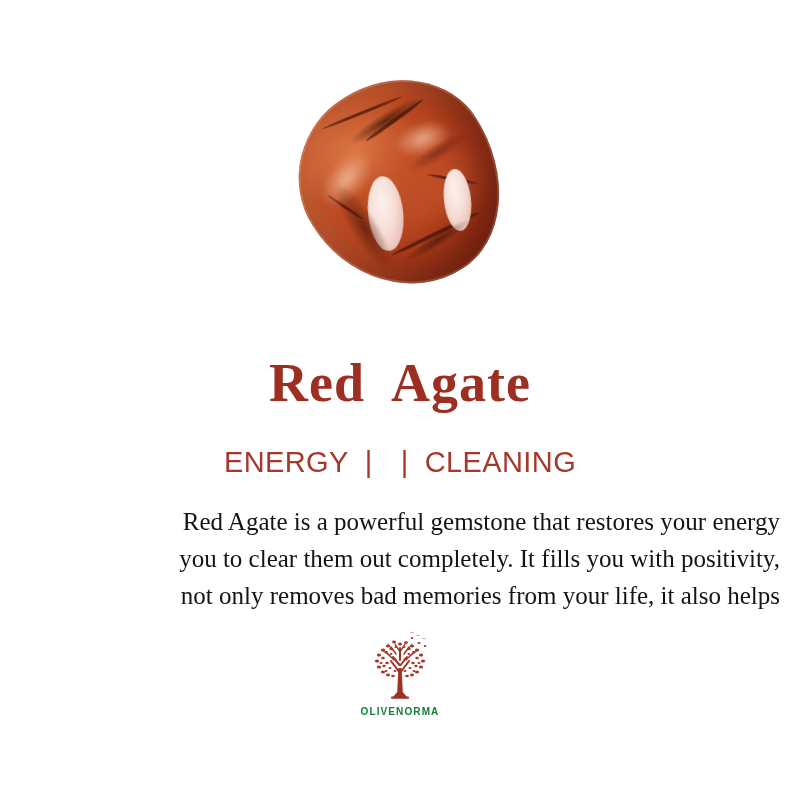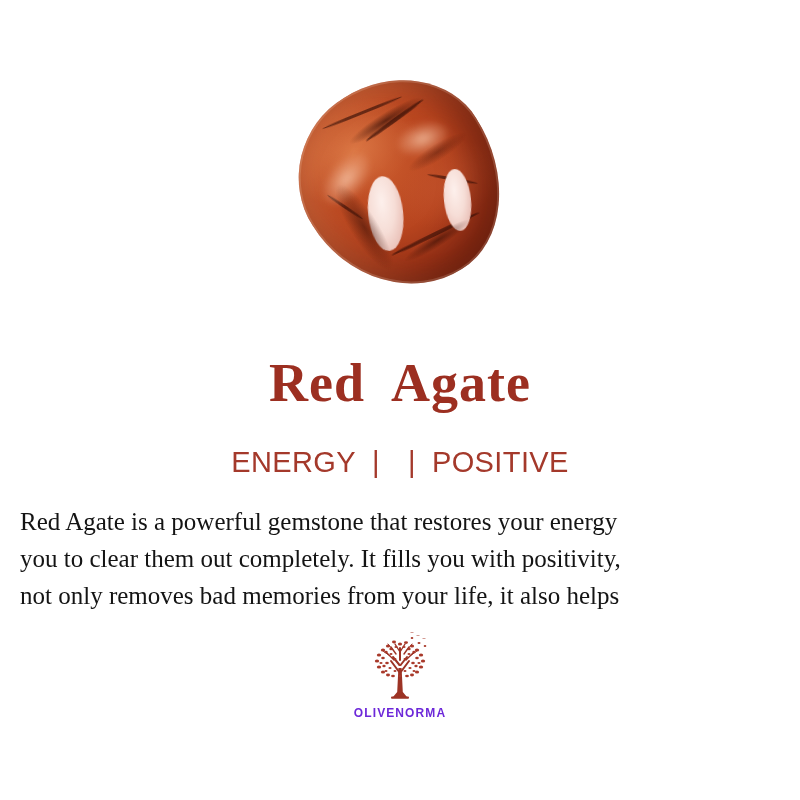--- a/index.html
+++ b/index.html
@@ -135,43 +135,43 @@
     display: inline-block;
     color: #a4392b;
     font-weight: 300;
     padding: 0 14px;
   }
 
   
   .body-copy {
     margin-top: 24px;
     width: 760px;
-    text-align: left;
+    text-align: right;
     font-family: "Liberation Serif", serif;
     font-size: 25px;
     line-height: 37px;
     color: #141414;
   }
   .body-copy p { margin: 0; }
 
   
   .logo {
     margin-top: 16px;
     display: flex;
     flex-direction: column;
     align-items: center;
   }
   .logo-mark { display: block; }
   .logo-word {
     margin-top: 2px;
     font-family: "Liberation Sans", sans-serif;
-    font-size: 12px;
+    font-size: 10px;
     font-weight: 700;
     letter-spacing: 1.1px;
-    color: #6d28d9;
+    color: #15803d;
   }
 </style>
 </head>
 <body>
 
 <div class="card">
 
   <div class="hero">
     <div class="stone-wrap">
       <div class="stone">
@@ -188,21 +188,21 @@
       </div>
     </div>
   </div>
 
   <div class="title">Red  Agate</div>
 
   <div class="subtitle">
     <span class="sub-word">ENERGY</span>
     <span class="sub-sep">|</span>
     <span class="sub-sep">|</span>
-    <span class="sub-word">POSITIVE</span>
+    <span class="sub-word">CLEANING</span>
   </div>
 
   <div class="body-copy">
     <p>Red Agate is a powerful gemstone that restores your energy</p>
     <p>you to clear them out completely. It fills you with positivity,</p>
     <p>not only removes bad memories from your life, it also helps</p>
   </div>
 
   <div class="logo">
     <svg class="logo-mark" width="76" height="74" viewBox="0 0 76 74">

